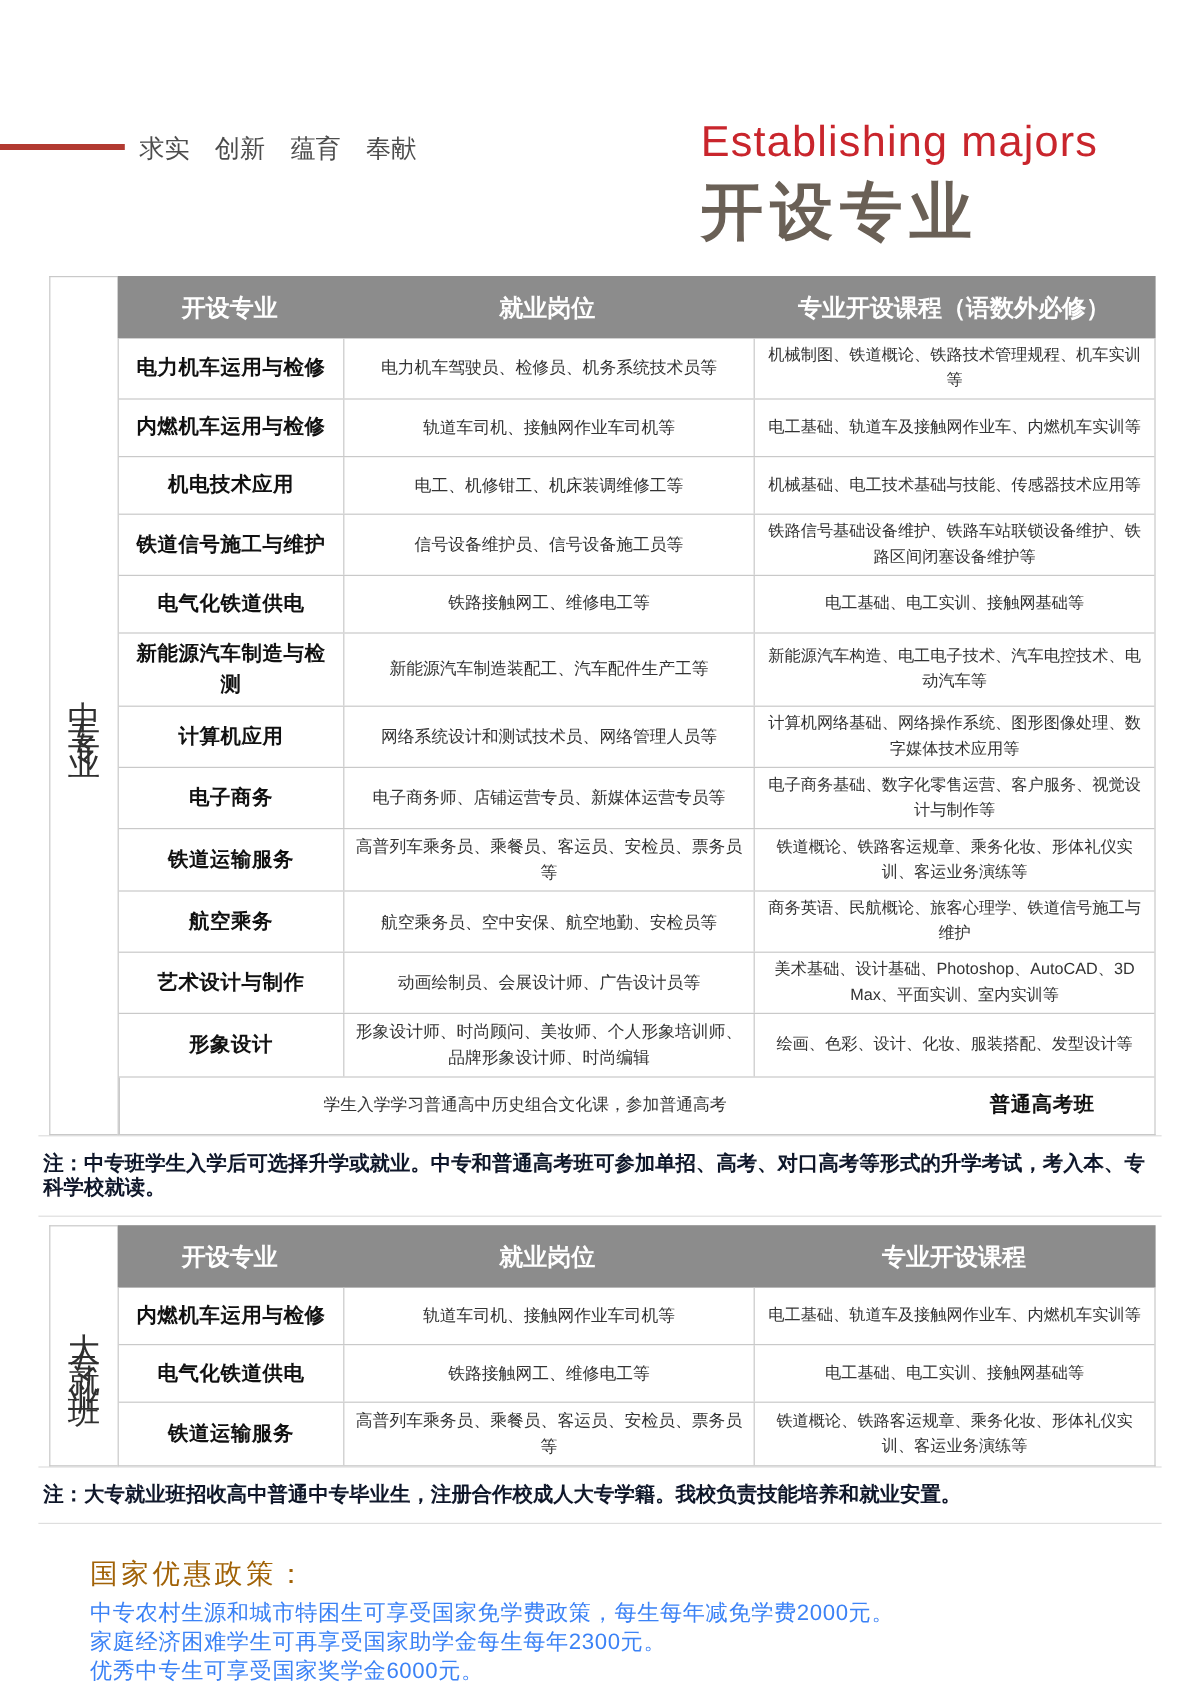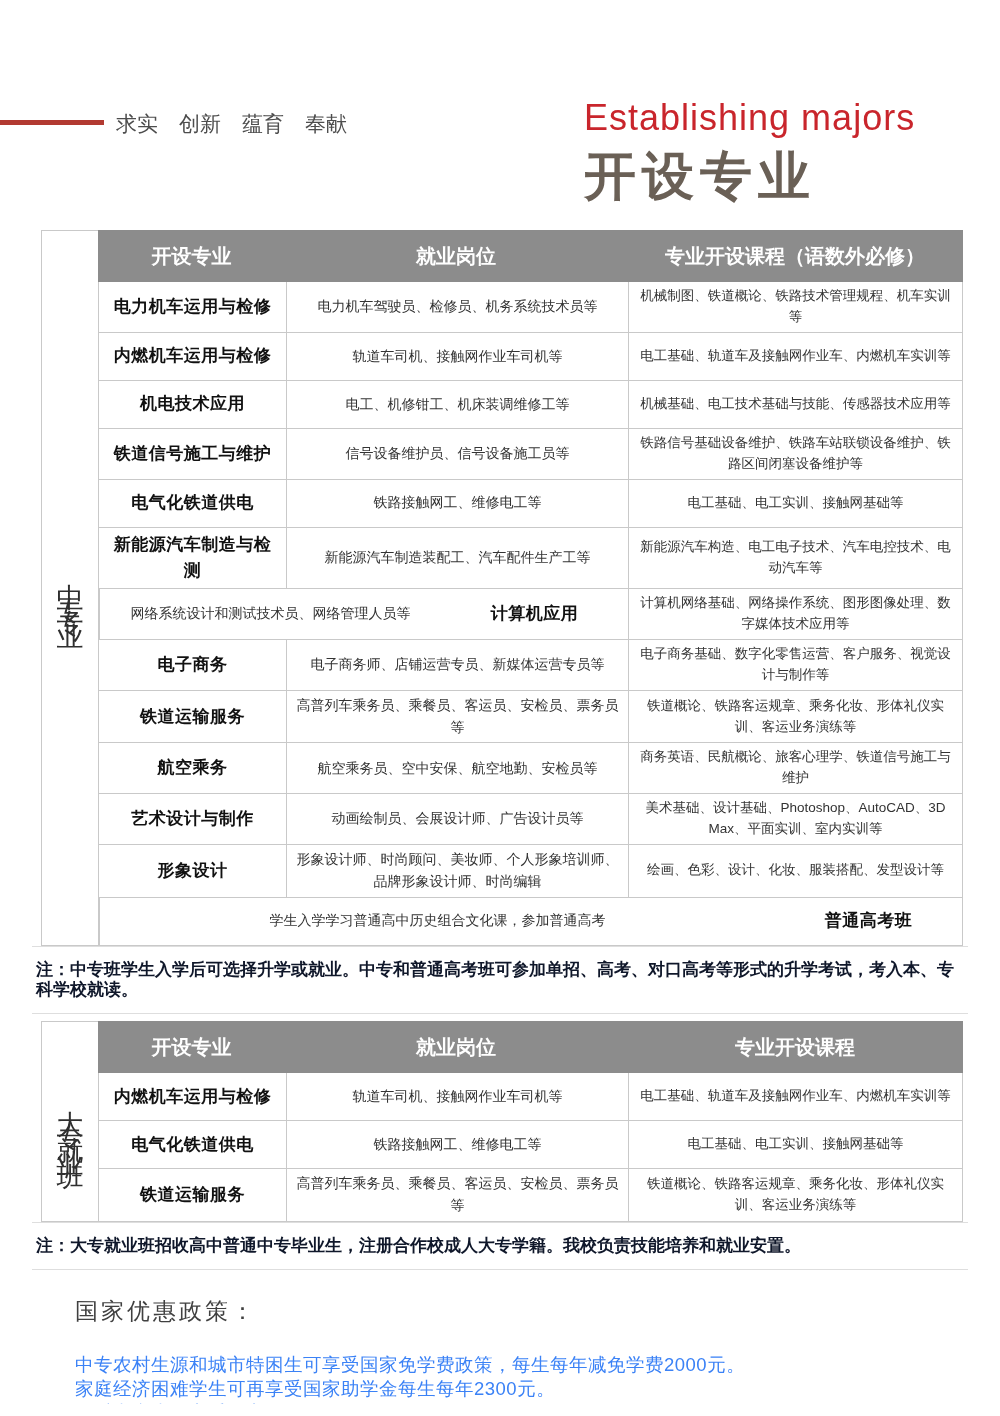--- a/index.html
+++ b/index.html
@@ -51,21 +51,21 @@
 
   .note {
     margin:0 32px 7px 32px;
     border-top:1px solid #dedede; border-bottom:1px solid #dedede;
     padding:13px 4px;
     color:#0f172a; font-weight:bold; font-size:17px; line-height:1.2;
   }
 
   
   .policy { margin:26px 0 0 75px; }
-  .policy-title { font-size:23px; color:#404040; letter-spacing:3px; margin-bottom:26px; }
+  .policy-title { font-size:23px; color:#a16207; letter-spacing:3px; margin-bottom:5px; }
   .policy-line { font-size:18.5px; color:#3b82f6; line-height:1.3; letter-spacing:0.5px; }
 </style>
 </head>
 <body>
 
 <div class="page">
 
   <div class="red-line"></div>
   <div class="motto">求实　创新　蕴育　奉献</div>
   <div class="title-block">
@@ -108,22 +108,22 @@
             <div class="td c1">电气化铁道供电</div>
             <div class="td c2">铁路接触网工、维修电工等</div>
             <div class="td c3">电工基础、电工实训、接触网基础等</div>
           </div>
           <div class="tr">
             <div class="td c1">新能源汽车制造与检测</div>
             <div class="td c2">新能源汽车制造装配工、汽车配件生产工等</div>
             <div class="td c3">新能源汽车构造、电工电子技术、汽车电控技术、电动汽车等</div>
           </div>
           <div class="tr">
+            <div class="td c1">计算机应用</div>
             <div class="td c2">网络系统设计和测试技术员、网络管理人员等</div>
-            <div class="td c1">计算机应用</div>
             <div class="td c3">计算机网络基础、网络操作系统、图形图像处理、数字媒体技术应用等</div>
           </div>
           <div class="tr">
             <div class="td c1">电子商务</div>
             <div class="td c2">电子商务师、店铺运营专员、新媒体运营专员等</div>
             <div class="td c3">电子商务基础、数字化零售运营、客户服务、视觉设计与制作等</div>
           </div>
           <div class="tr">
             <div class="td c1">铁道运输服务</div>
             <div class="td c2">高普列车乘务员、乘餐员、客运员、安检员、票务员等</div>

